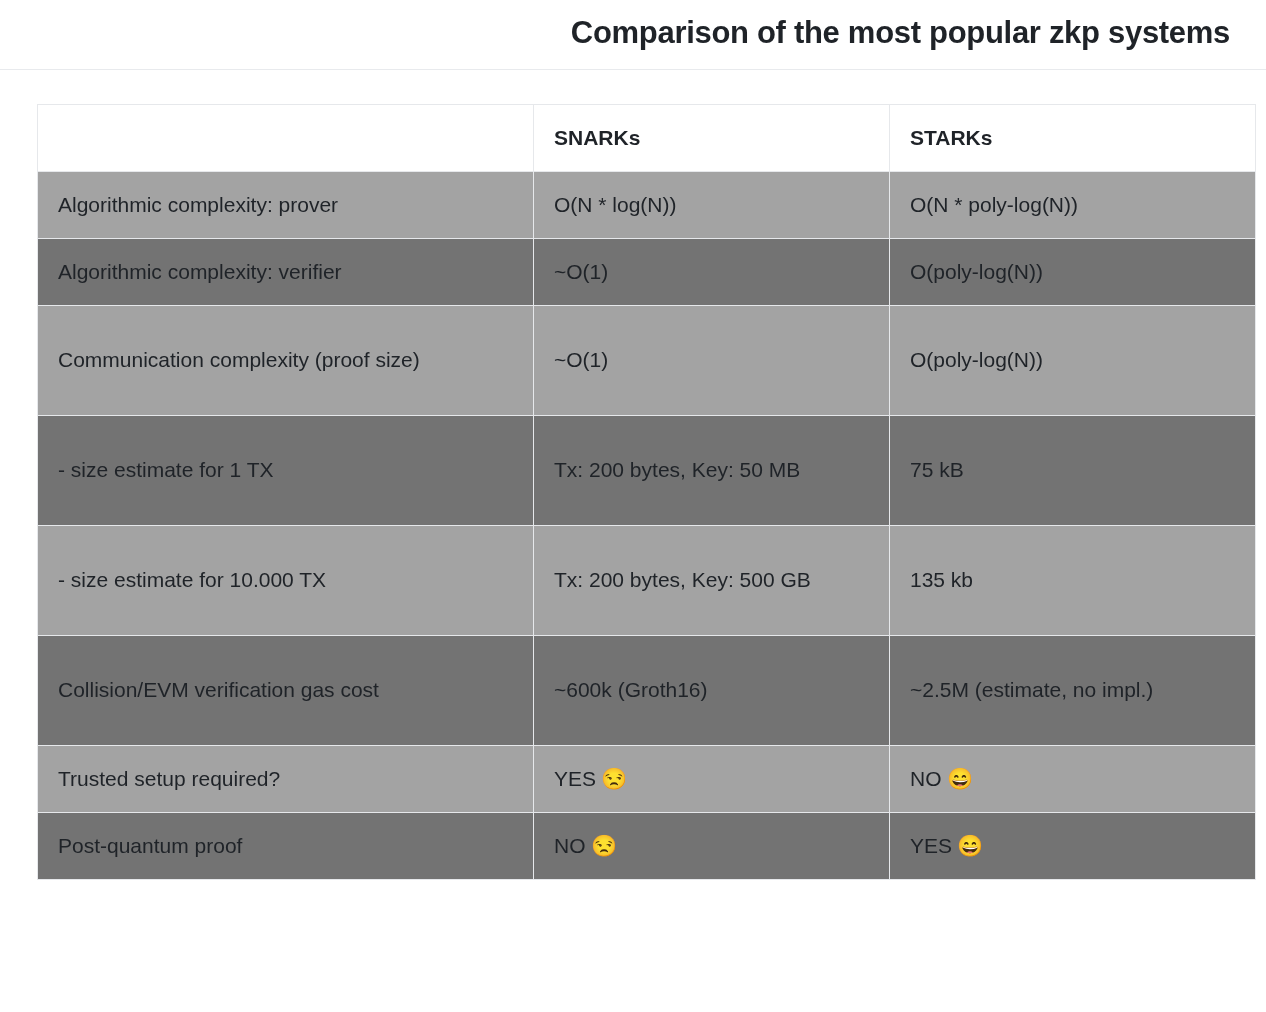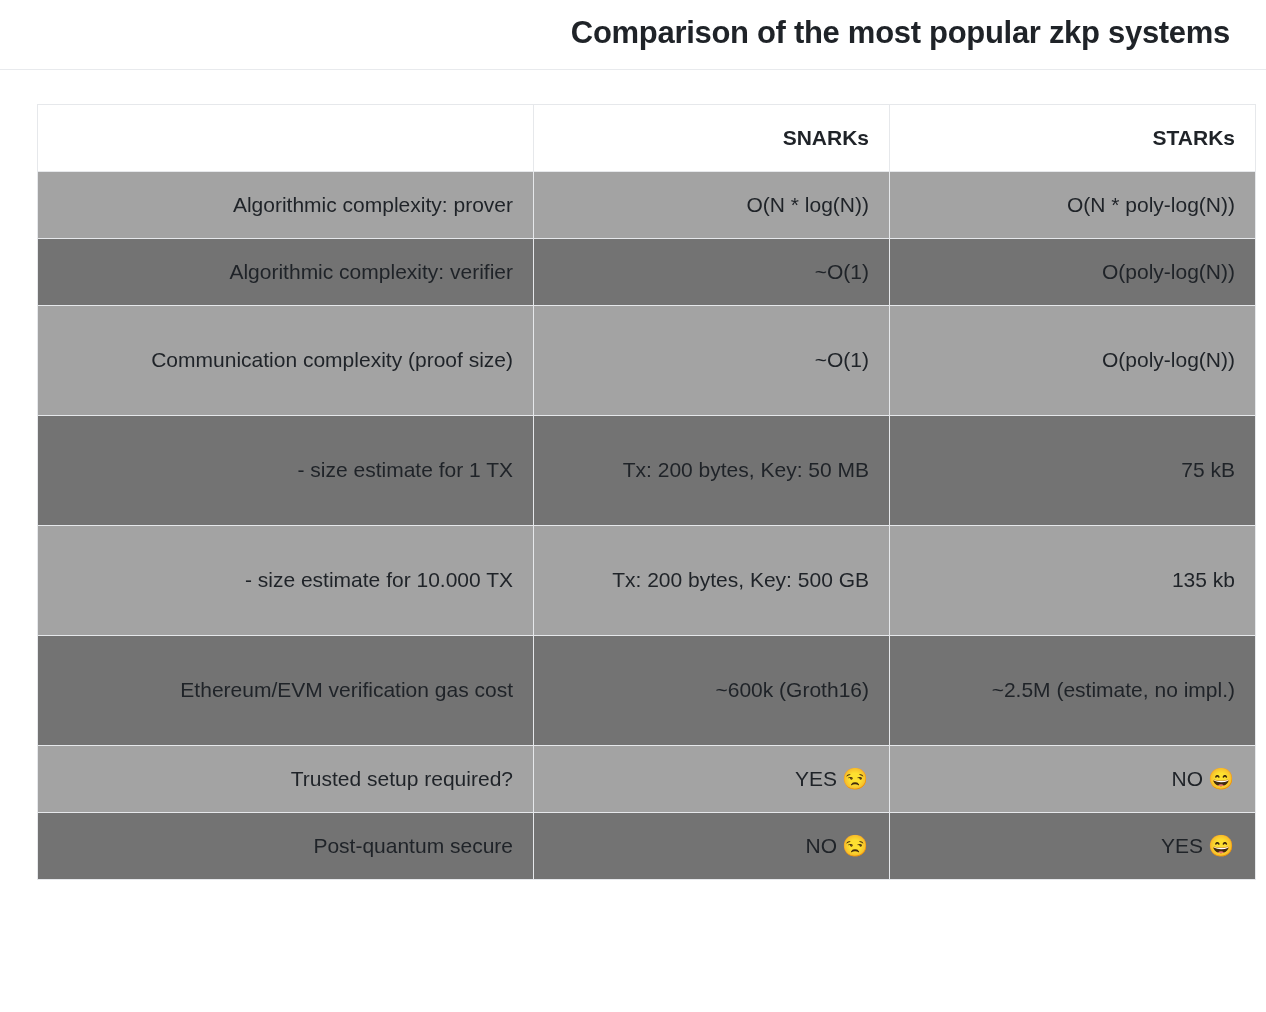--- a/index.html
+++ b/index.html
@@ -59,21 +59,21 @@
   }
   table.cmp col.c-label { width: 496px; }
   table.cmp col.c-snark { width: 356px; }
   table.cmp col.c-stark { width: 366px; }
 
   table.cmp th,
   table.cmp td {
     border: 1px solid #e6e8eb;
     padding: 14px 20px;
     vertical-align: middle;
-    text-align: right;
+    text-align: left;
     word-wrap: break-word;
   }
   table.cmp thead th {
     font-weight: bold;
     font-size: 21px;
     height: 67px;
     padding-top: 10px;
     padding-bottom: 10px;
     background: #ffffff;
   }
@@ -132,31 +132,31 @@
             <td class="label">- size estimate for 1 TX</td>
             <td class="value">Tx: 200 bytes, Key: 50 MB</td>
             <td class="value">75 kB</td>
           </tr>
           <tr class="plain r-tall">
             <td class="label">- size estimate for 10.000 TX</td>
             <td class="value">Tx: 200 bytes, Key: 500 GB</td>
             <td class="value">135 kb</td>
           </tr>
           <tr class="stripe r-tall">
-            <td class="label">Ethereum/EVM verification gas cost</td>
+            <td class="label">Collision/EVM verification gas cost</td>
             <td class="value">~600k (Groth16)</td>
             <td class="value">~2.5M (estimate, no impl.)</td>
           </tr>
           <tr class="plain r-short">
             <td class="label">Trusted setup required?</td>
             <td class="value">YES 😒</td>
             <td class="value">NO 😄</td>
           </tr>
           <tr class="stripe r-short">
-            <td class="label">Post-quantum secure</td>
+            <td class="label">Post-quantum proof</td>
             <td class="value">NO 😒</td>
             <td class="value">YES 😄</td>
           </tr>
         </tbody>
     </table>
   </div>
 
 </div>
 
 </body></html>

